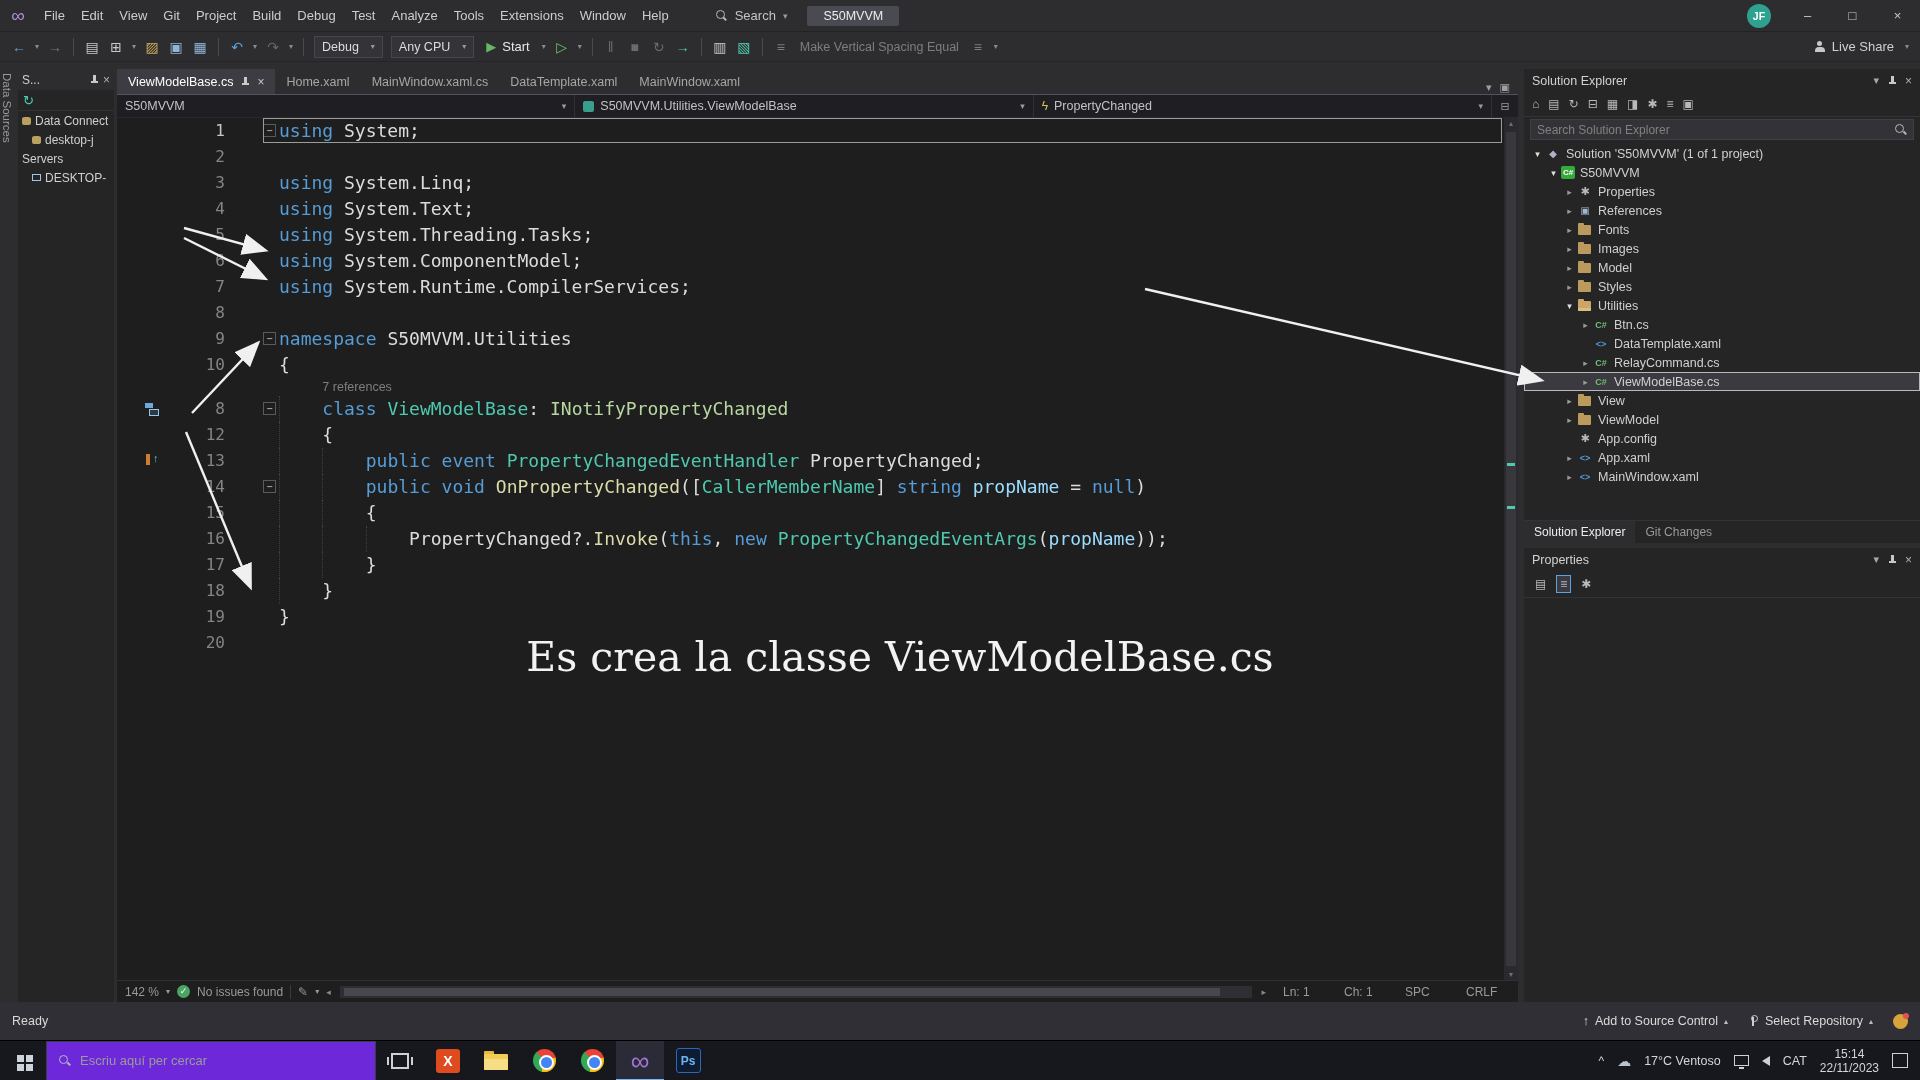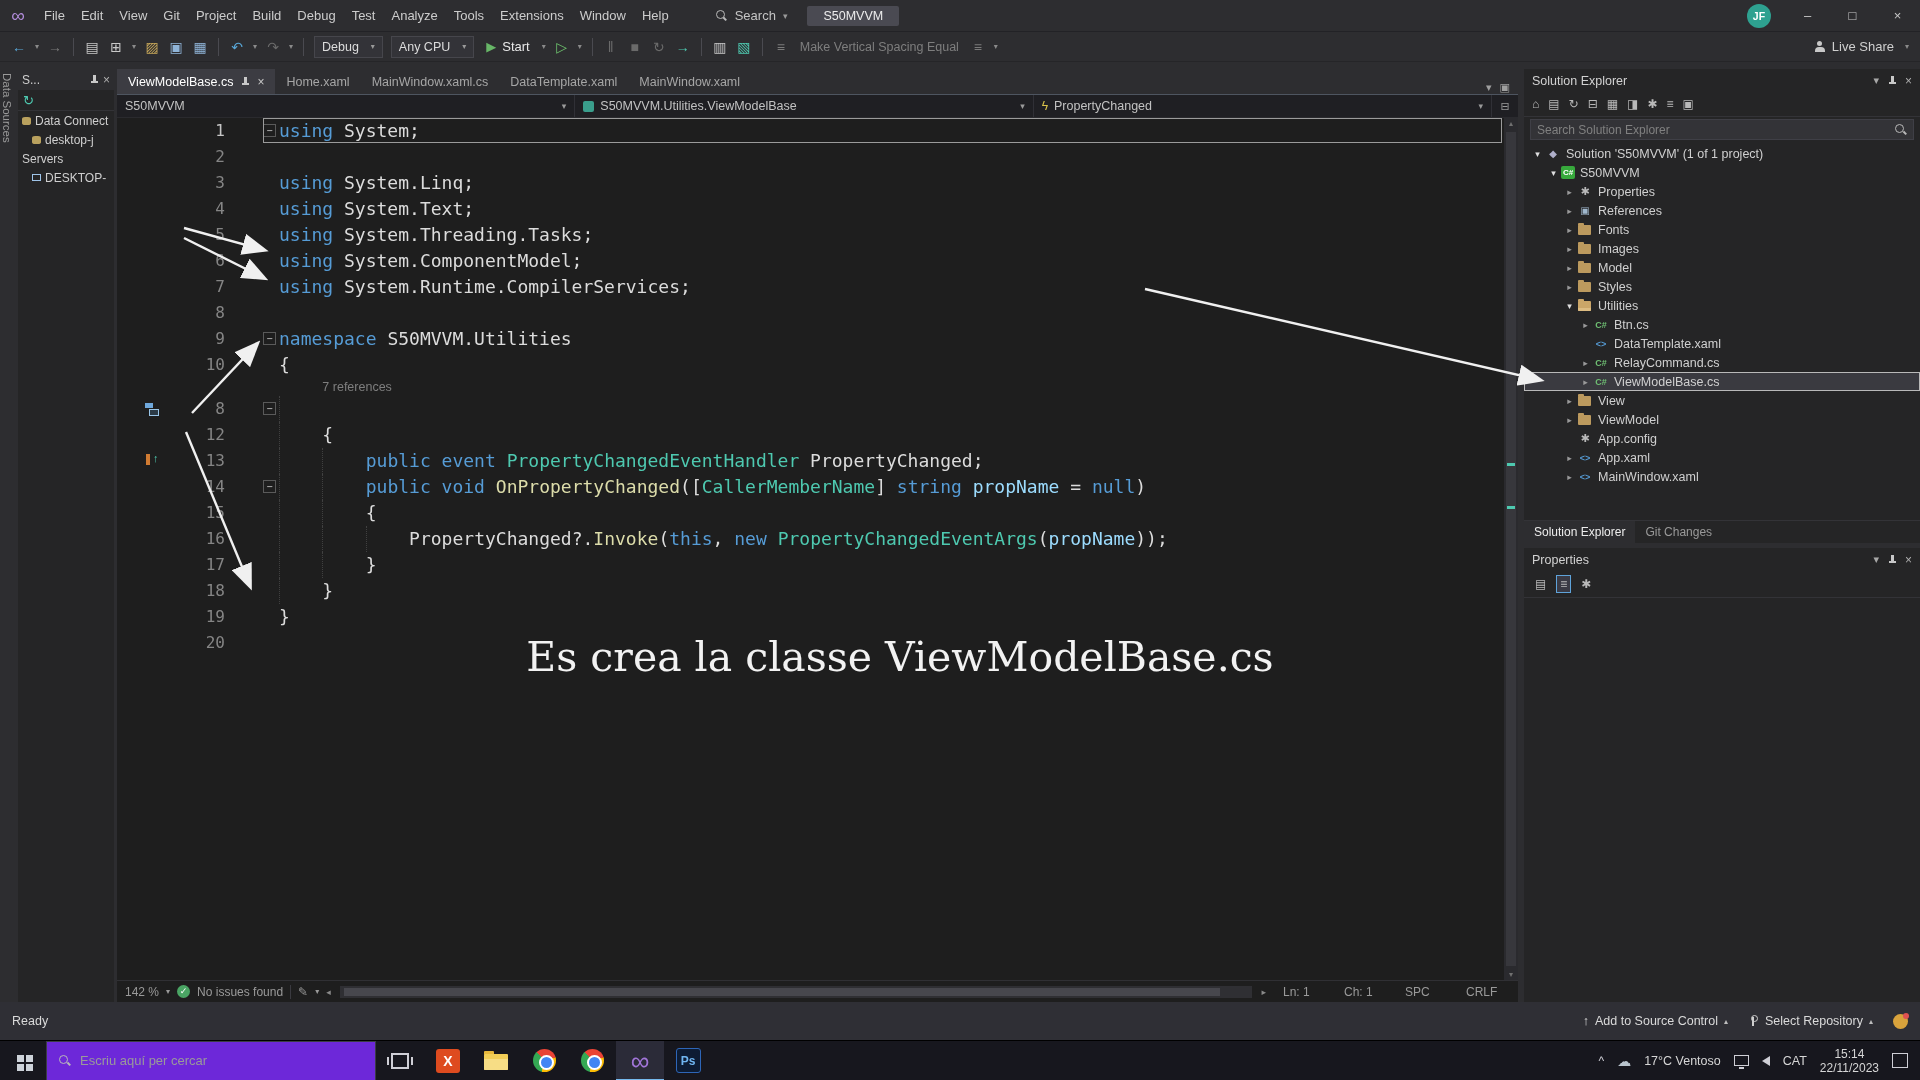--- a/index.html
+++ b/index.html
@@ -447,20 +447,21 @@
             <div class="clens" style="padding-left: 205.37px;">7 references</div>
             <div class="crow">
               <div class="guide" style="left: 162px;"></div>
               <div class="mgn">
                 <div class="mgn-a"></div>
               </div>
               <div class="lnum">8</div>
               <div class="foldc">
                 <div class="fold">−</div>
               </div>
+              <div class="ctext" style="padding-left: 43.37px;"><span class="k">class</span><span class="w"> </span><span class="t">ViewModelBase</span><span class="w">: </span><span class="i">INotifyPropertyChanged</span></div>
             </div>
             <div class="crow">
               <div class="guide" style="left: 162px;"></div>
               <div class="mgn"></div>
               <div class="lnum">12</div>
               <div class="foldc"></div>
               <div class="ctext" style="padding-left: 43.37px;"><span class="w">{</span></div>
             </div>
             <div class="crow">
               <div class="guide" style="left: 162px;"></div>

